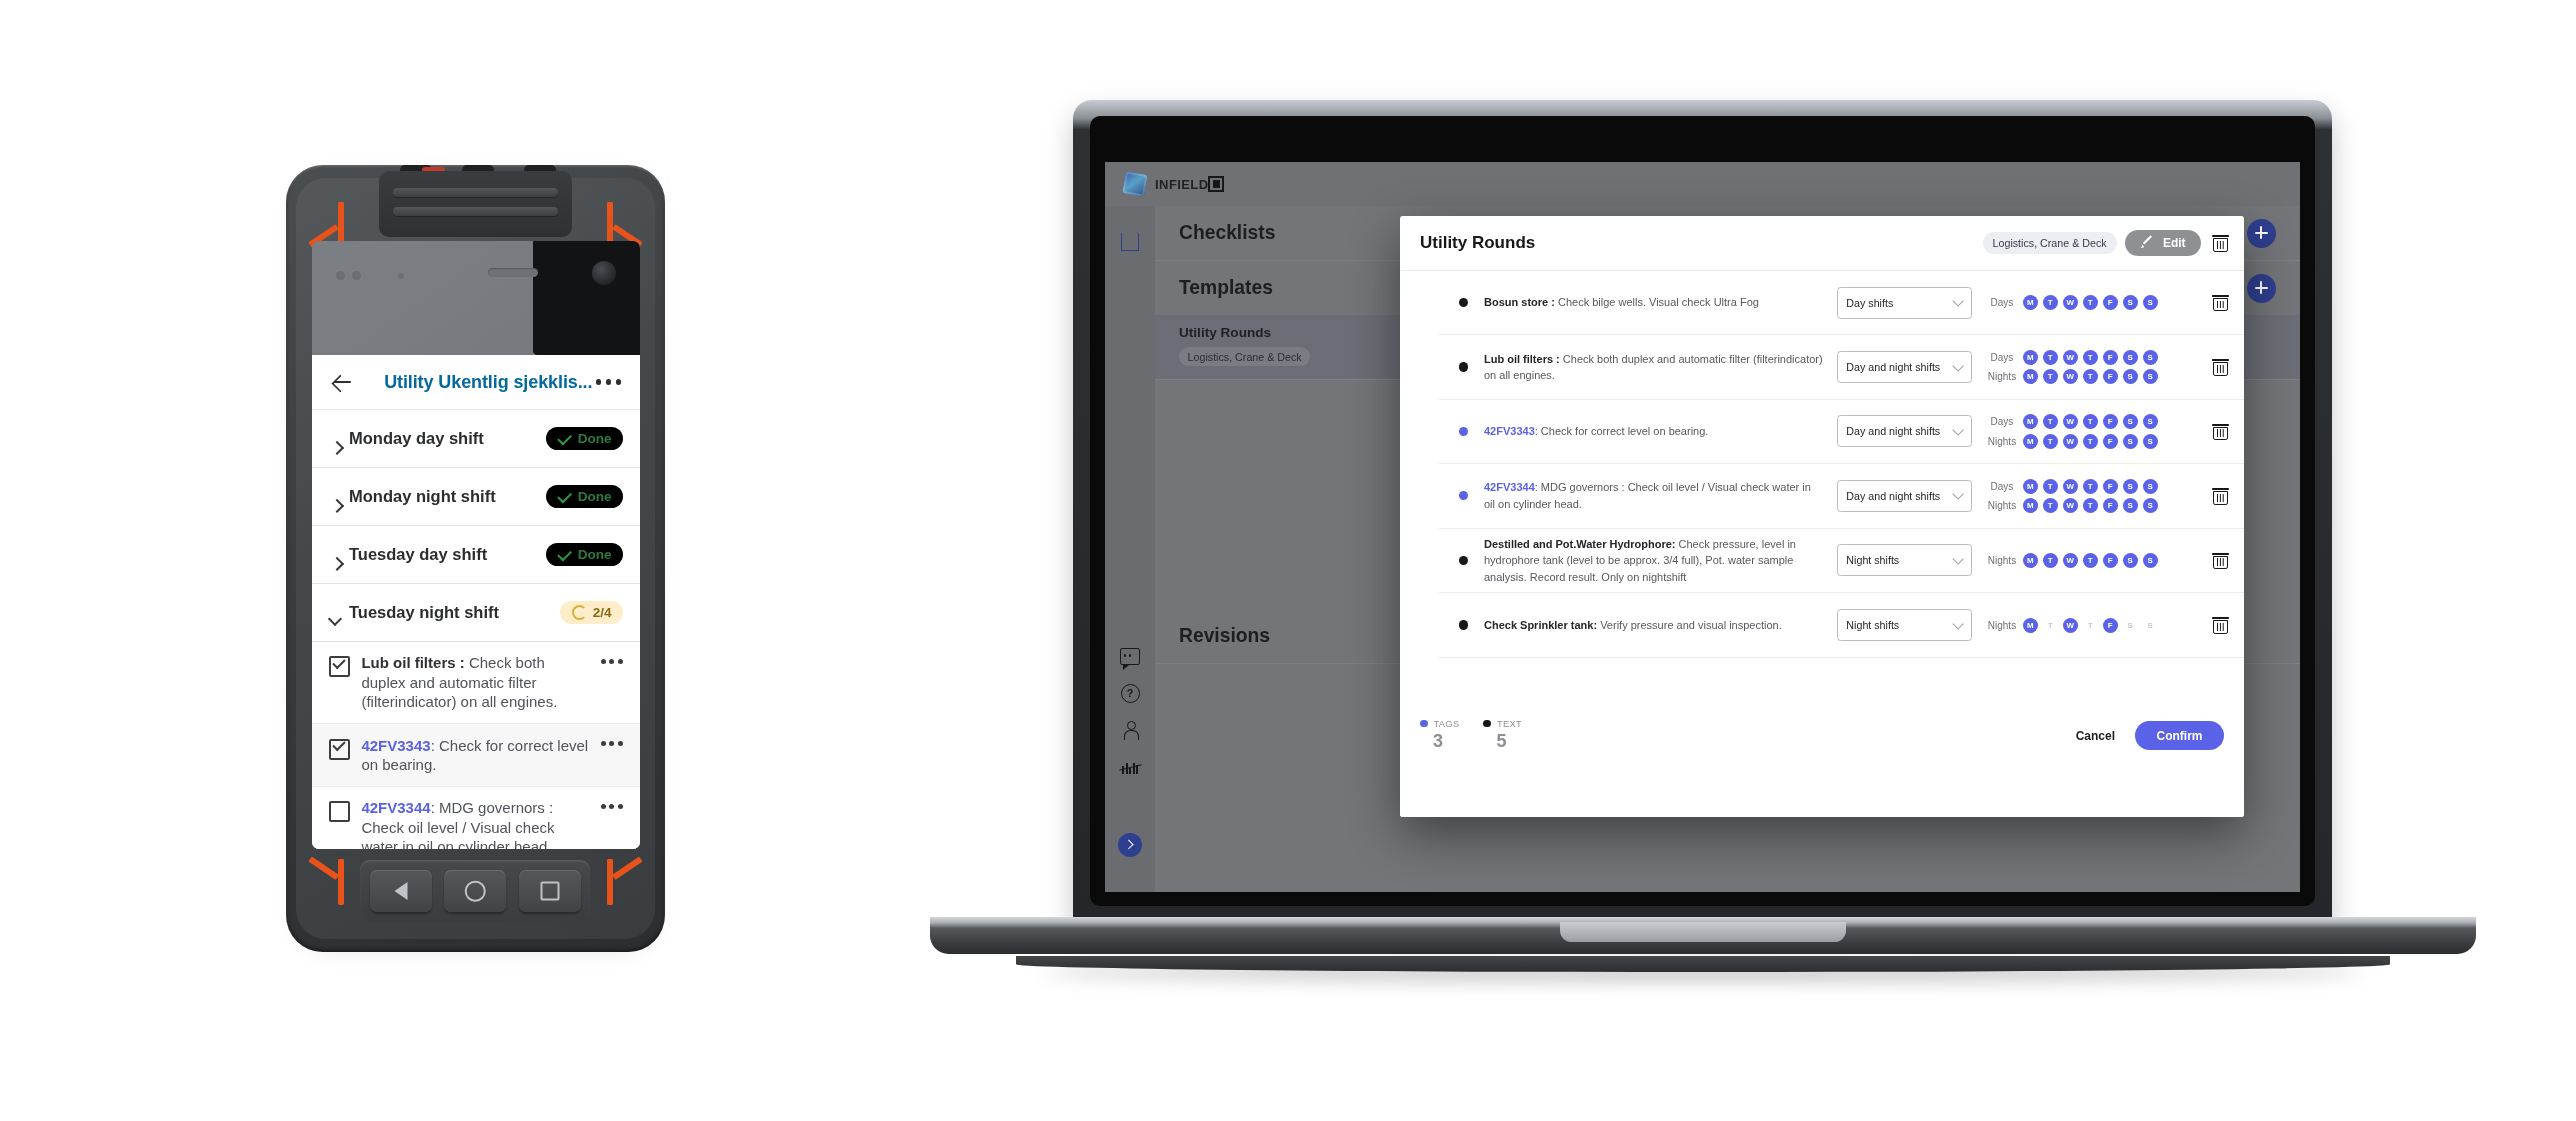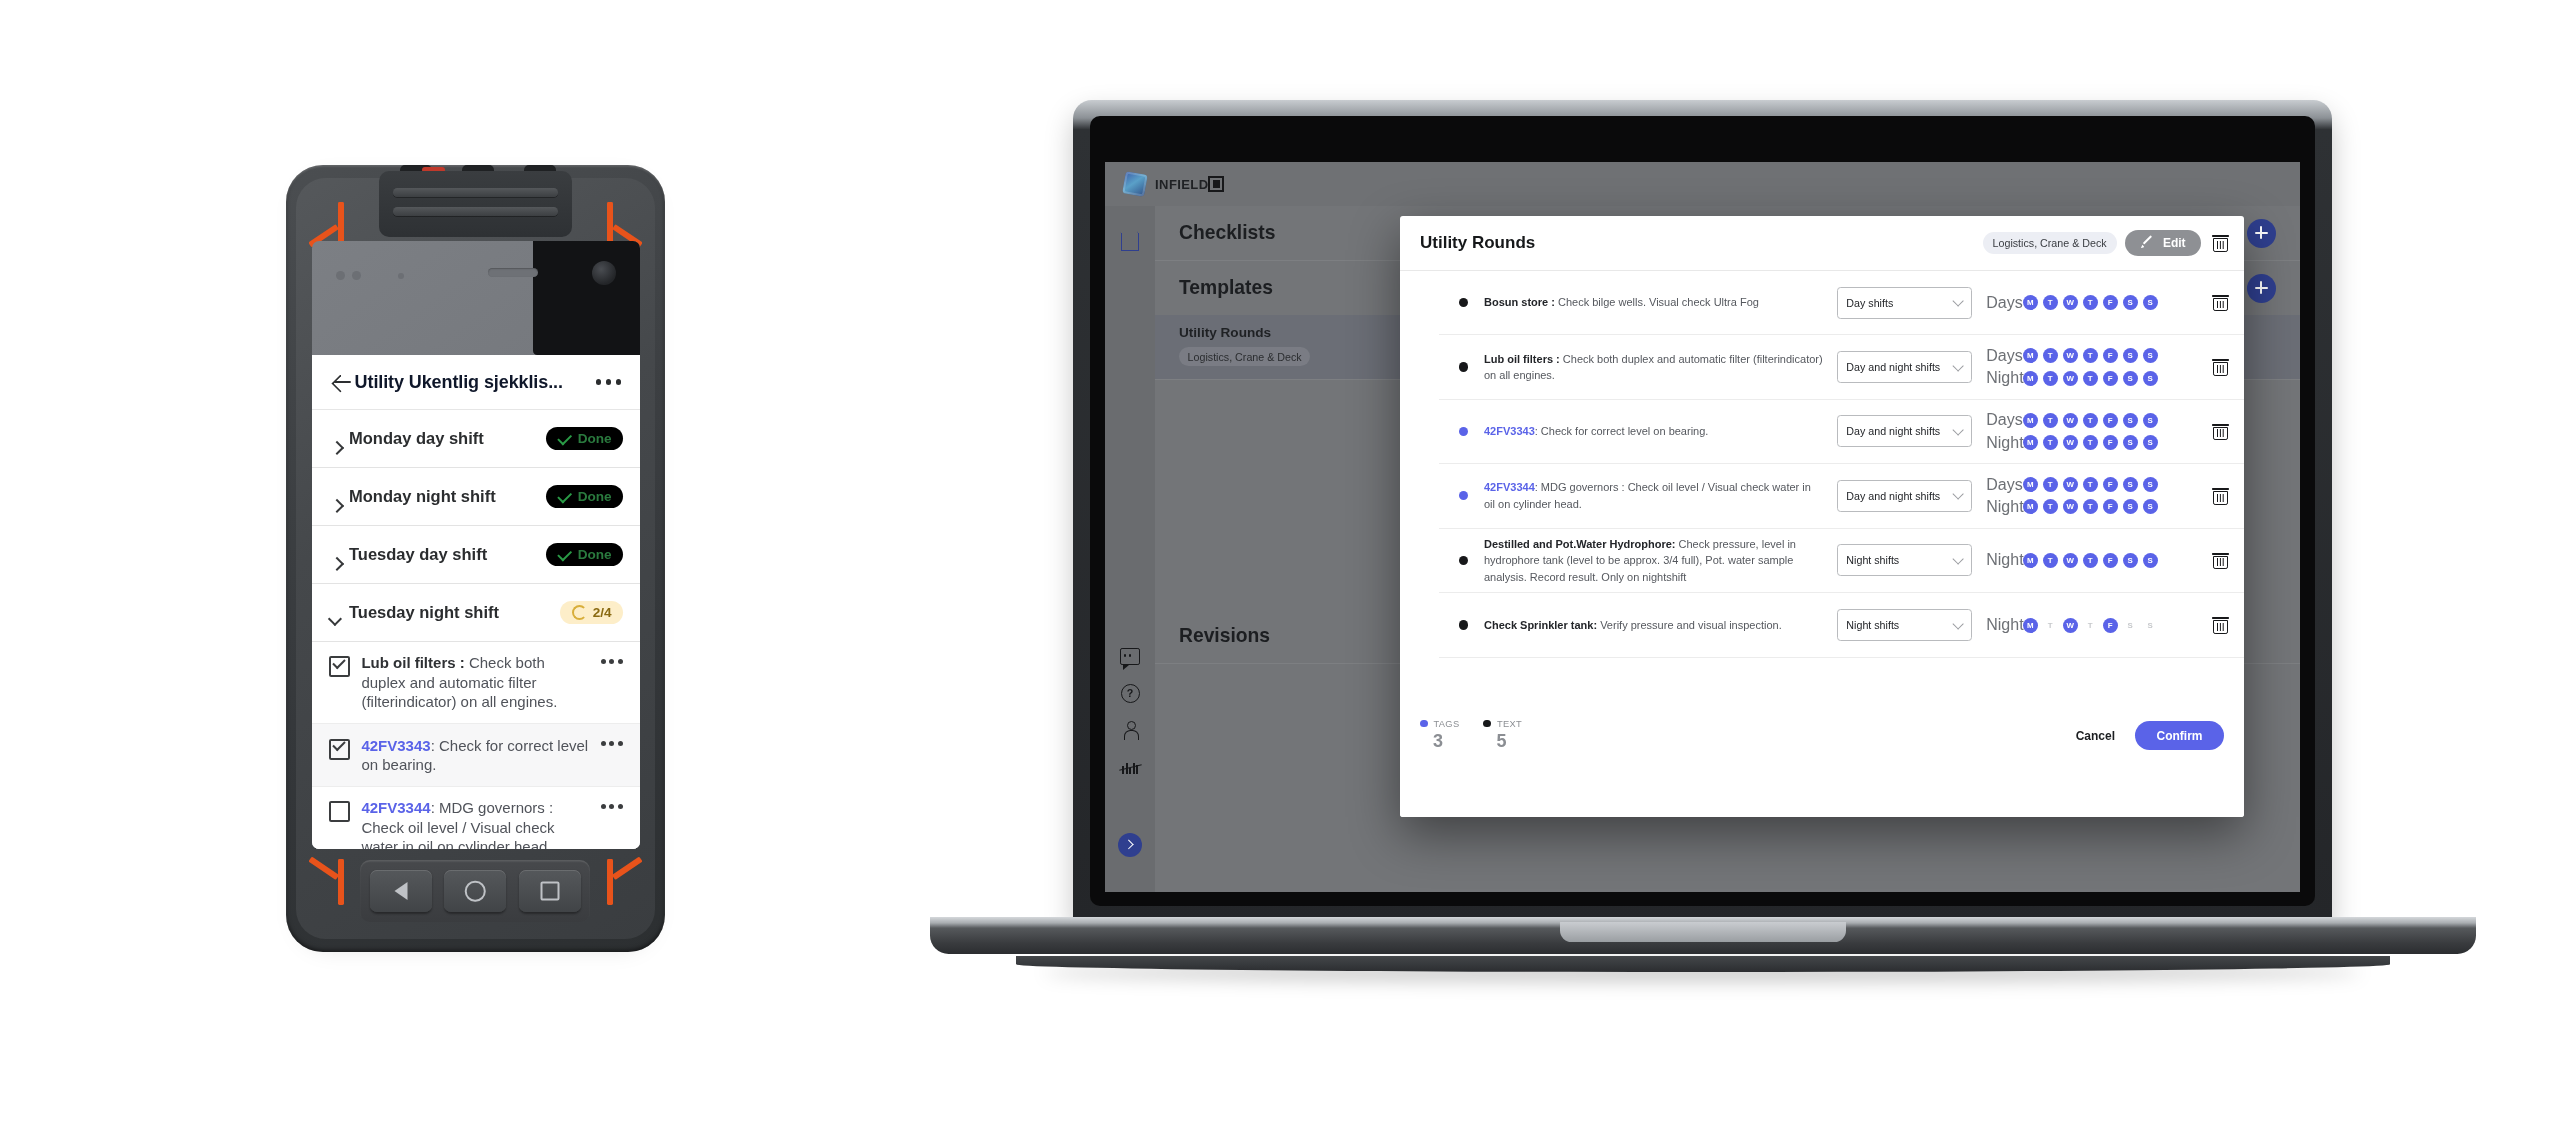--- a/index.html
+++ b/index.html
@@ -45,21 +45,21 @@
   .ph-dot{position:absolute;border-radius:50%;background:#6c6f74;}
   .ph-cam{position:absolute;right:24px;top:20px;width:24px;height:24px;border-radius:50%;
     background:radial-gradient(circle at 38% 34%,#4a4d52,#232528 70%);}
   .ph-darkpanel{position:absolute;right:0;top:0;width:107px;height:114px;background:#121315;border-bottom-left-radius:4.3px;}
 
   .ph-app{position:absolute;left:0;top:114px;width:328px;height:494px;background:#ffffff;overflow:hidden;}
   .ph-hdr{height:54px;display:flex;align-items:center;padding:0 18.6px;border-bottom:0.7px solid #e6e6e6;background:#fff;}
   .ph-back{width:24px;height:24px;flex:0 0 24px;position:relative;cursor:pointer;}
   .ph-back:before{content:"";position:absolute;left:3.6px;top:11.4px;width:17px;height:2.1px;background:#2d2f31;border-radius:1.4px;}
   .ph-back:after{content:"";position:absolute;left:3.6px;top:7.2px;width:10.7px;height:10.7px;border-left:2.1px solid #2d2f31;border-bottom:2.1px solid #2d2f31;transform:rotate(45deg);border-radius:0.7px;}
-  .ph-title{flex:1;text-align:left;font-size:18px;font-weight:700;color:#0f172a;letter-spacing:-0.1px;}
+  .ph-title{flex:1;text-align:right;font-size:18px;font-weight:700;color:#0369a1;letter-spacing:-0.1px;}
   .ph-dots{flex:0 0 29px;display:flex;gap:4.3px;justify-content:flex-end;cursor:pointer;}
   .ph-dots span{width:5.7px;height:5.7px;border-radius:50%;background:#2b2d2f;display:block;}
 
   .shift-row{height:57px;display:flex;align-items:center;padding:0 17px;border-bottom:0.7px solid #e3e3e3;background:#fff;cursor:pointer;}
   .chev{width:15.7px;flex:0 0 15.7px;position:relative;}
   .chev:after{content:"";position:absolute;left:2.9px;top:4.3px;width:7.9px;height:7.9px;border-right:2.9px solid #36383a;border-bottom:2.9px solid #36383a;transform:rotate(-45deg);}
   .chev.down:after{transform:rotate(45deg);top:1.4px;left:1.4px;}
   .shift-name{flex:1;font-size:16.5px;font-weight:700;color:#2b2d2f;padding-left:4.3px;}
   .badge{display:flex;align-items:center;gap:5.7px;padding:4.3px 11.4px;border-radius:715px;font-size:13.6px;font-weight:700;}
   .badge.done{background:#000000;color:#2a7a3e;}
@@ -187,21 +187,21 @@
   .bullet{width:9.3px;height:9.3px;border-radius:50%;flex:0 0 9.3px;margin-right:15.7px;}
   .mtxt{flex:1;font-size:11px;line-height:1.5;color:#55585e;padding-right:13px;}
   .mtxt b{color:#232529;font-weight:700;}
   .mtxt .tag{color:#5a63e8;font-weight:700;}
   .sel{flex:0 0 116px;height:30px;border:0.7px solid #b9bbbe;border-radius:3.6px;display:flex;align-items:center;
     padding:0 8.6px;font-size:10.7px;color:#232529;cursor:pointer;background:#fff;}
   .sel span{flex:1;}
   .caret{width:7.2px;height:7.2px;border-right:1.4px solid #9a9ca0;border-bottom:1.4px solid #9a9ca0;transform:rotate(45deg);margin-top:-2.9px;}
   .sched{flex:0 0 215px;display:flex;flex-direction:column;gap:4.3px;padding-left:14.3px;}
   .srow{display:flex;align-items:center;gap:5px;}
-  .slbl{width:31.5px;font-size:16px;color:#6d7075;flex:0 0 31.5px;text-align:center;}
+  .slbl{width:31.5px;font-size:10px;color:#6d7075;flex:0 0 31.5px;text-align:center;}
   .d{width:15px;height:15px;border-radius:50%;background:#5a63e8;color:#fff;font-size:7.9px;font-weight:700;
     display:flex;align-items:center;justify-content:center;cursor:pointer;flex:0 0 15px;}
   .d.off{background:transparent;color:#c7c9cc;}
   .m-add{display:flex;align-items:center;min-height:49px;padding:7.2px 15.7px 7.2px 20px;border-bottom:0.7px solid #ececec;background:#fff;}
   .m-add-in{flex:1;font-size:11px;color:#a9abaf;}
   .sel.ph{border-color:#dcdee0;color:#a9abaf;background:#fbfbfc;}
   .m-ft{flex:0 0 79px;display:flex;align-items:center;padding:0 20px;}
   .legend{display:flex;gap:24px;}
   .lg{display:flex;flex-direction:column;gap:2.9px;}
   .lg-top{display:flex;align-items:center;gap:5.7px;font-size:9.3px;color:#8b8e93;letter-spacing:0.3px;}

